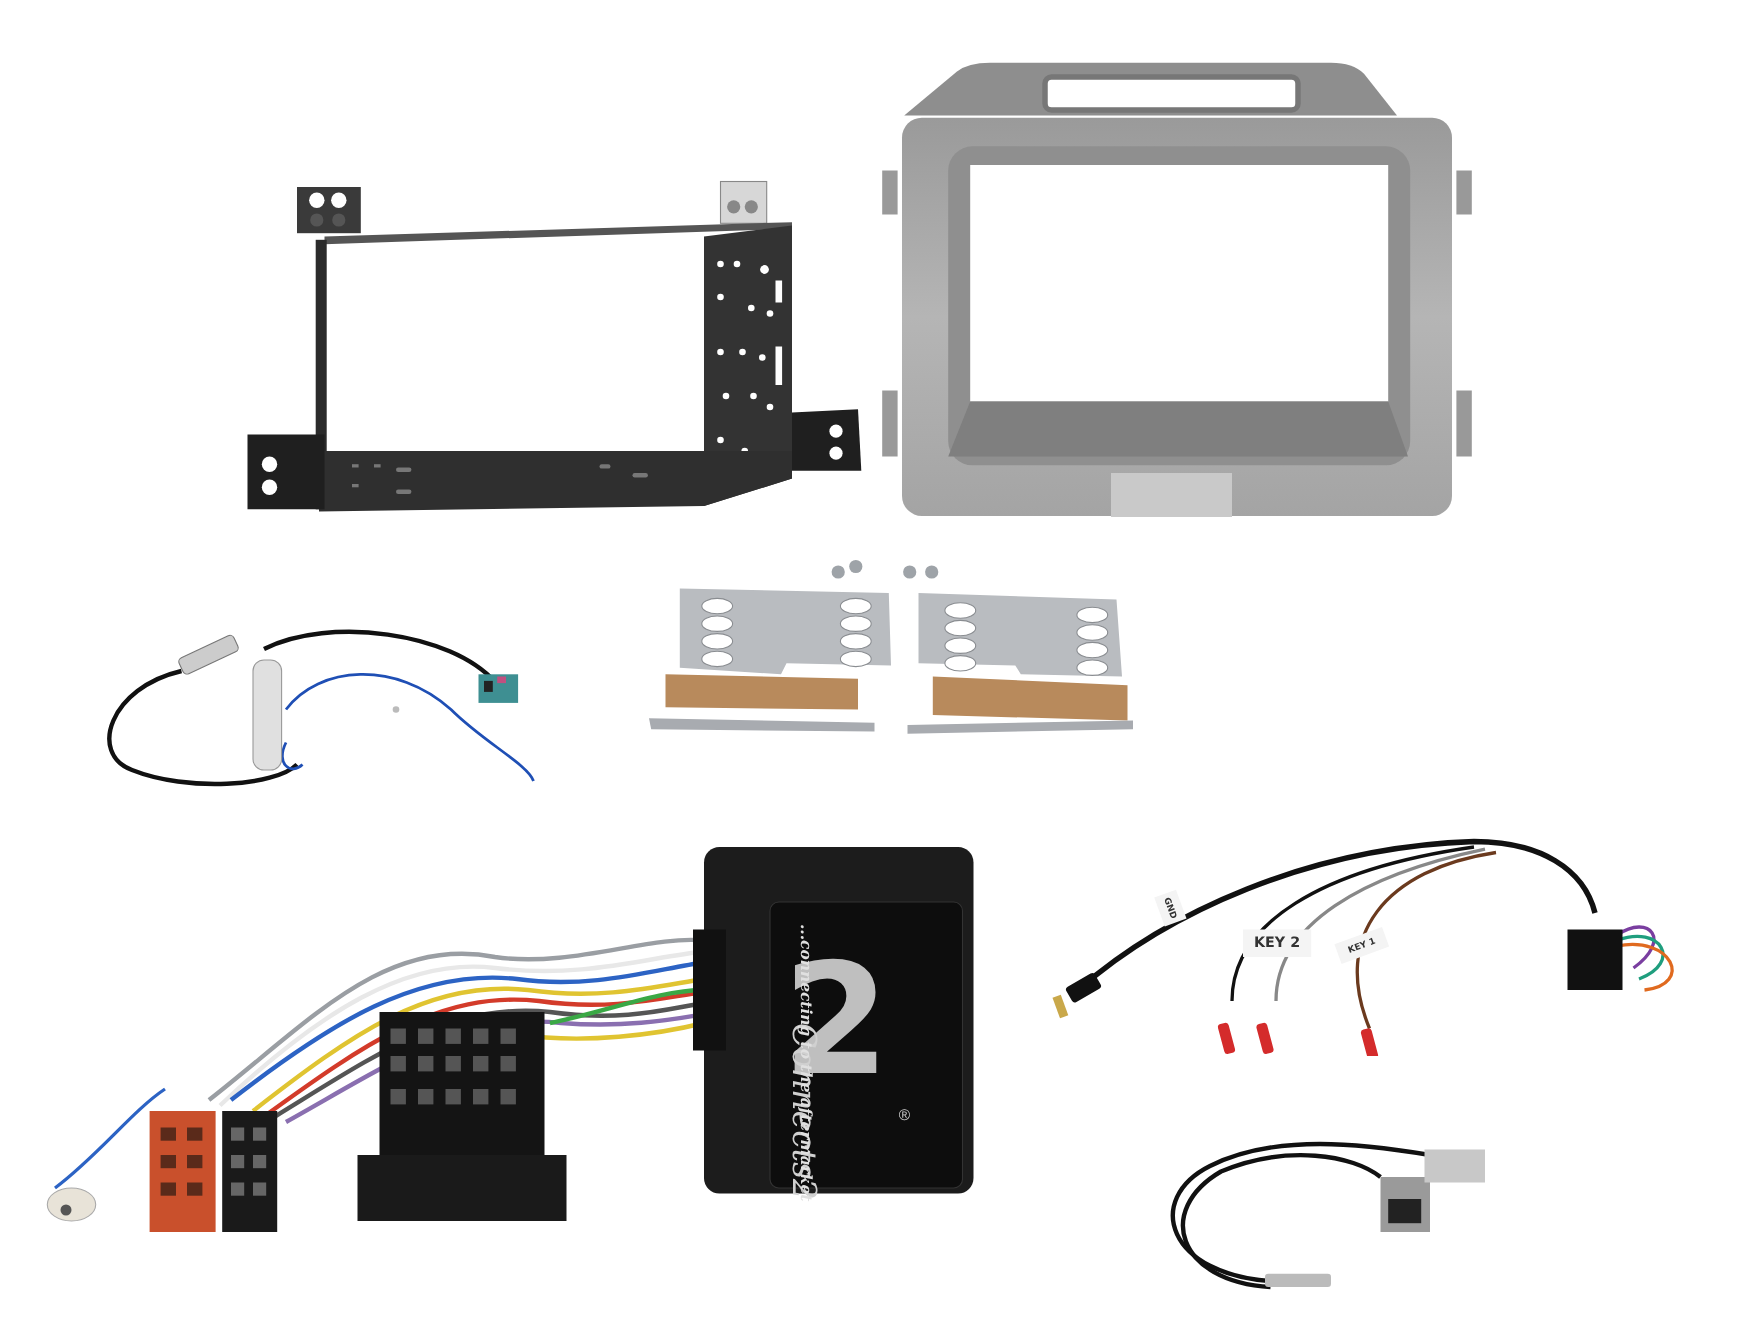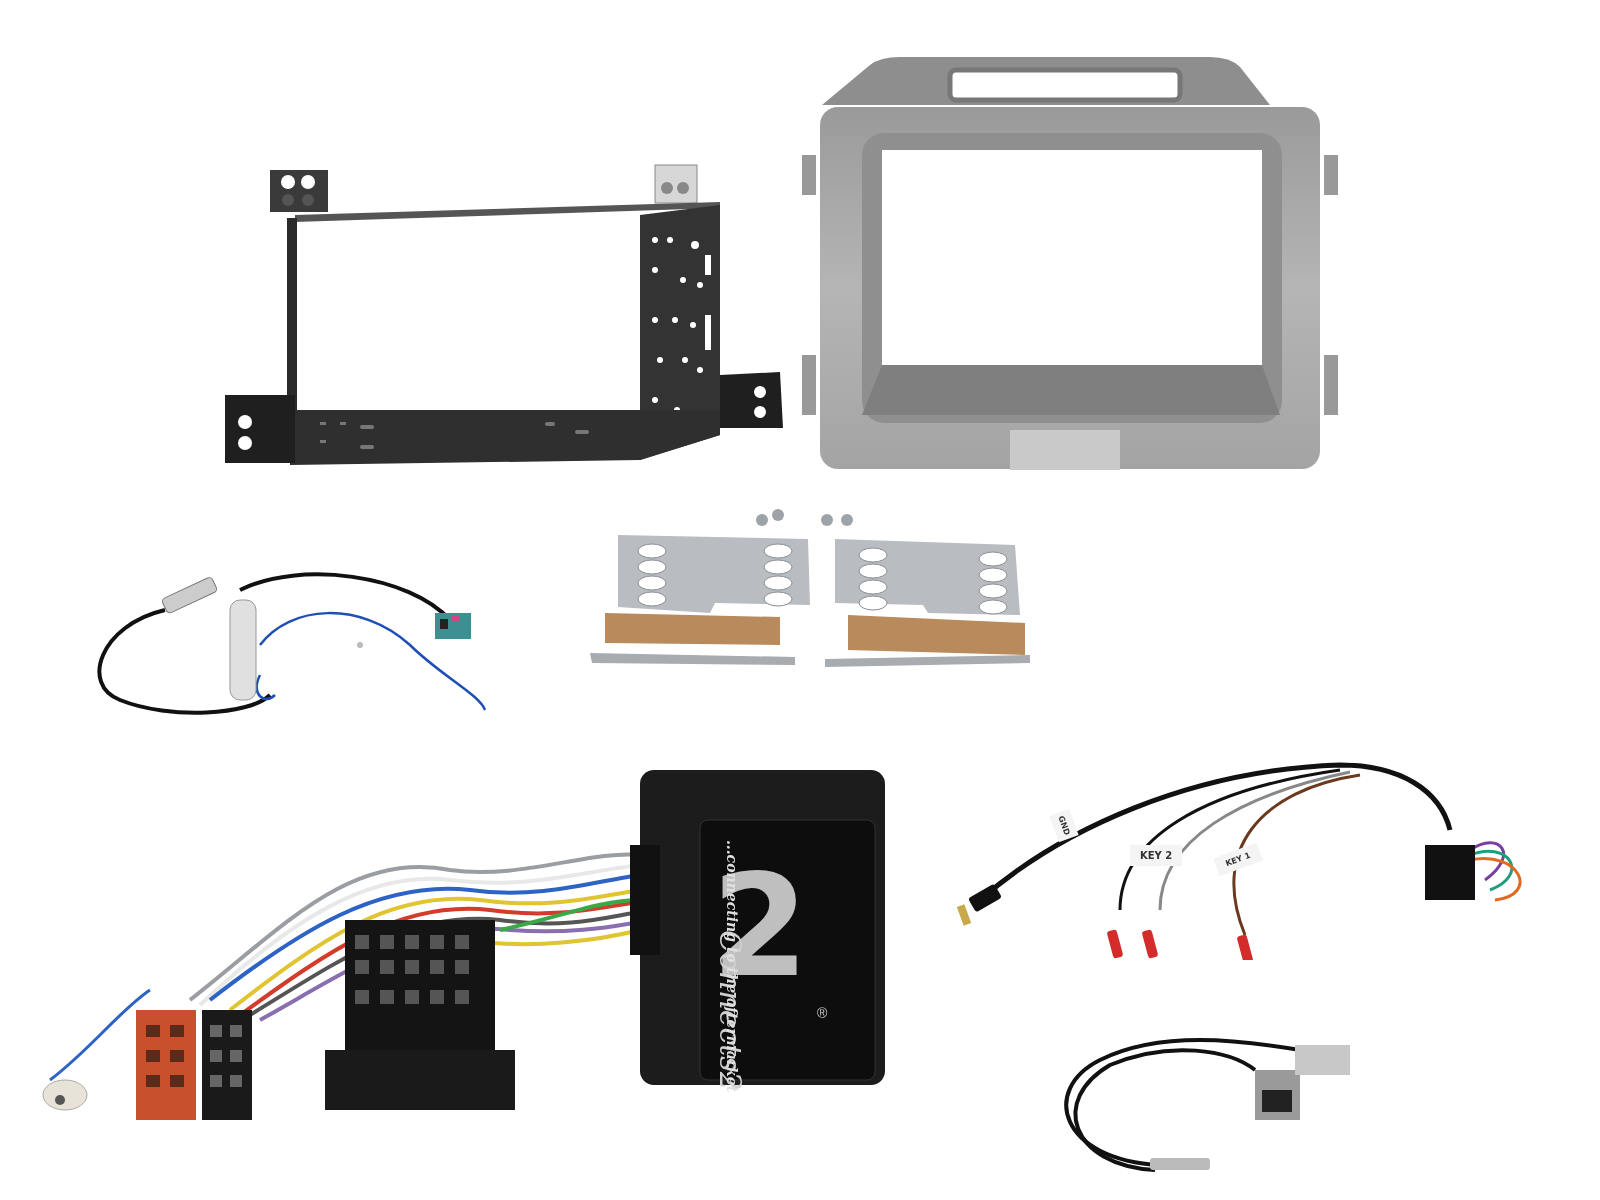--- a/index.html
+++ b/index.html
@@ -220,21 +220,21 @@
     <path d="M530,150 C580,140 600,185 555,190" fill="none" stroke="#e06a1f" stroke-width="3"></path>
     <rect x="485" y="135" width="50" height="55" fill="#111"></rect>
     <rect x="30" y="180" width="30" height="16" rx="3" fill="#111" transform="rotate(-30 45 188)"></rect>
     <rect x="20" y="195" width="8" height="20" fill="#c9a84a" transform="rotate(-20 24 205)"></rect>
     <rect x="170" y="220" width="10" height="28" rx="3" fill="#d42b2b" transform="rotate(-15 175 234)"></rect>
     <rect x="205" y="220" width="10" height="28" rx="3" fill="#d42b2b" transform="rotate(-15 210 234)"></rect>
     <rect x="300" y="225" width="10" height="28" rx="3" fill="#d42b2b" transform="rotate(-15 305 239)"></rect>
     <rect x="200" y="420" width="10" height="28" fill="#d42b2b"></rect>
   </svg>
   <div class="abs tag-text" style="left:110px;top:105px;font-size:8px;color:#333;background:#f4f4f4;padding:6px 4px;transform:rotate(70deg);">GND</div>
-  <div class="abs tag-text" style="left:190px;top:135px;font-size:10px;color:#333;background:#f4f4f4;padding:5px 10px;">KEY 2</div>
+  <div class="abs tag-text" style="left:190px;top:135px;font-size:13px;color:#333;background:#f4f4f4;padding:5px 10px;">KEY 2</div>
   <div class="abs tag-text" style="left:275px;top:140px;font-size:8px;color:#333;background:#f4f4f4;padding:5px 10px;transform:rotate(-20deg);">KEY 1</div>
 </div>
 
 <div class="abs" style="left:1040px;top:1030px;width:360px;height:150px;">
   <svg width="360" height="150" viewBox="0 0 360 150">
     <path d="M120,135 C20,130 0,60 60,30 C120,0 200,10 260,20" fill="none" stroke="#111" stroke-width="4"></path>
     <path d="M115,140 C30,135 10,70 70,35 C130,10 190,20 215,40" fill="none" stroke="#111" stroke-width="4"></path>
     <rect x="215" y="40" width="45" height="50" fill="#9a9a9a"></rect>
     <rect x="222" y="60" width="30" height="22" fill="#222"></rect>
     <rect x="255" y="15" width="55" height="30" fill="#c8c8c8"></rect>

